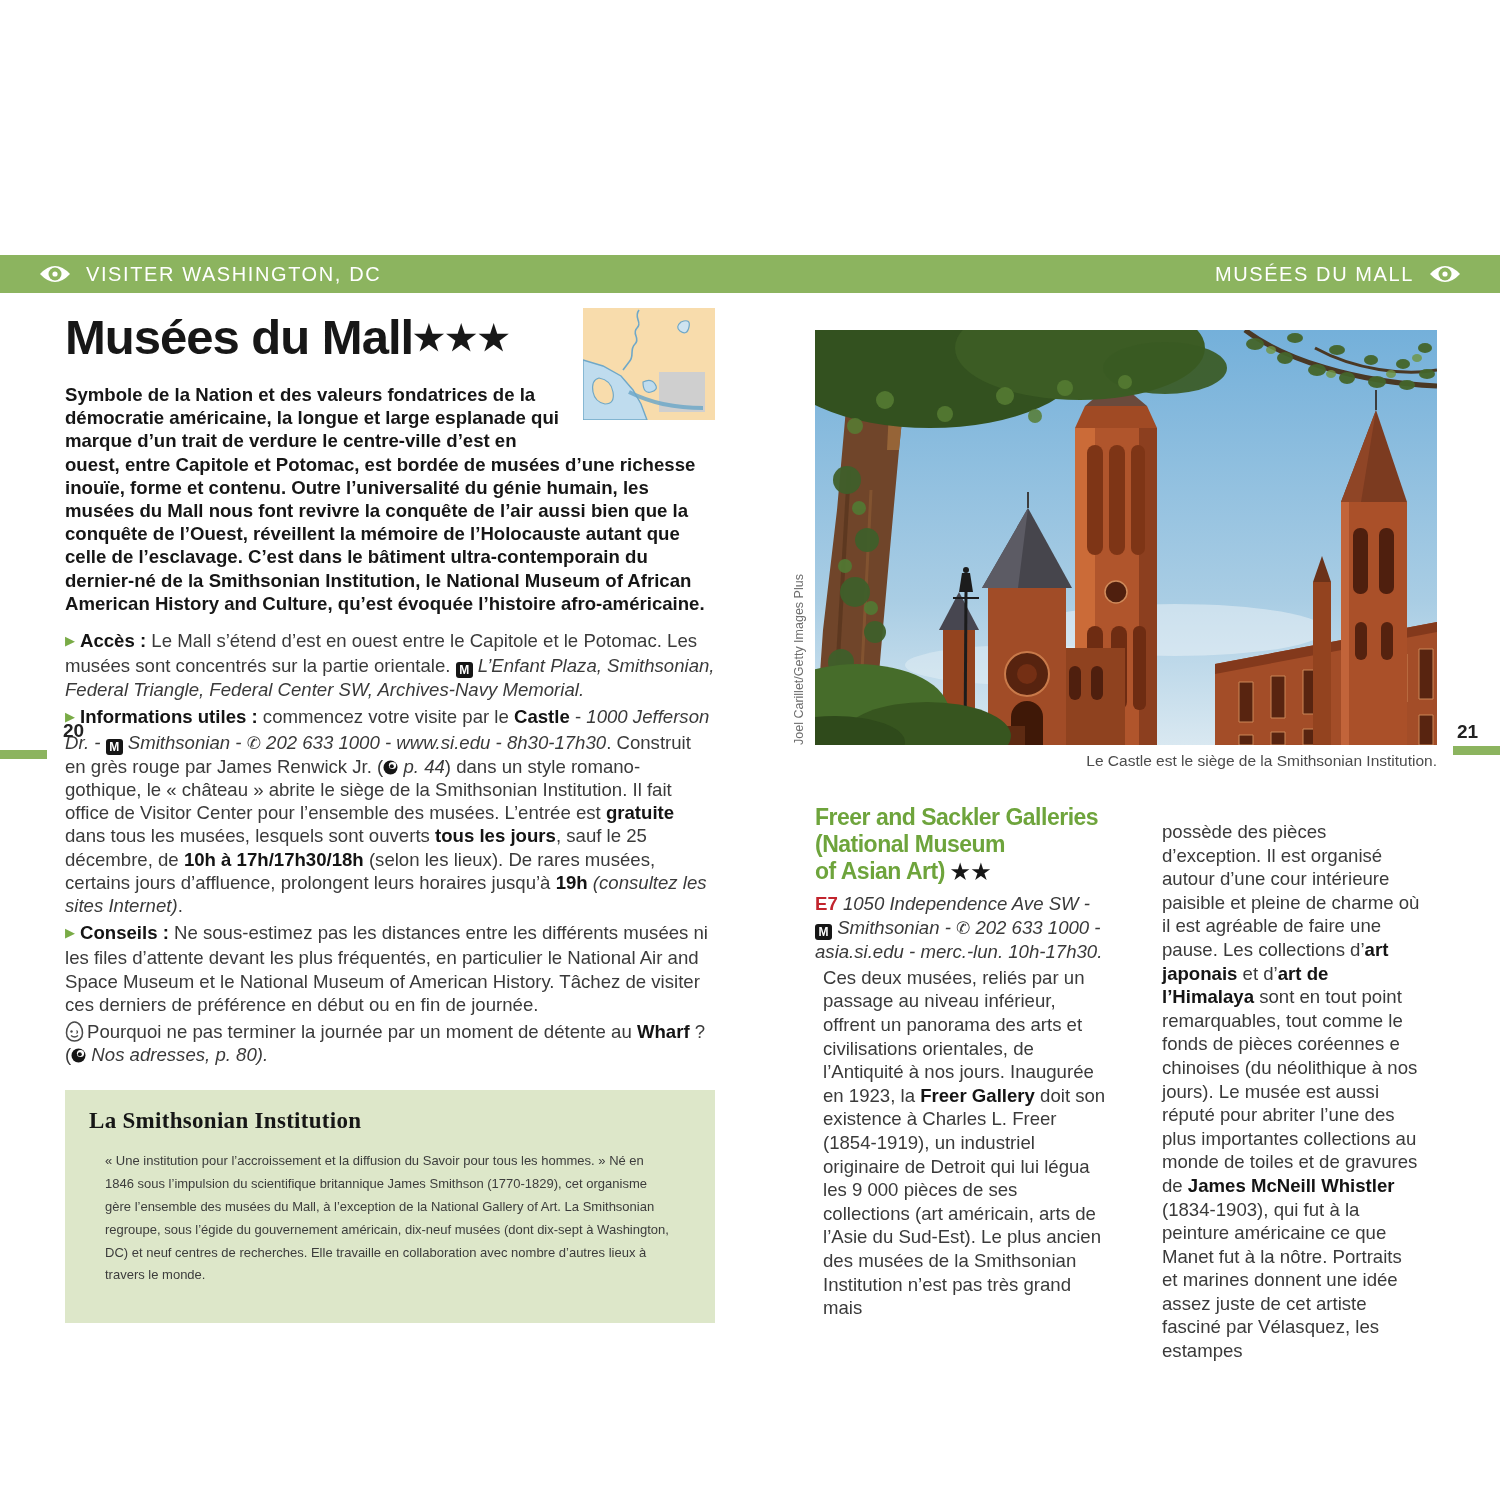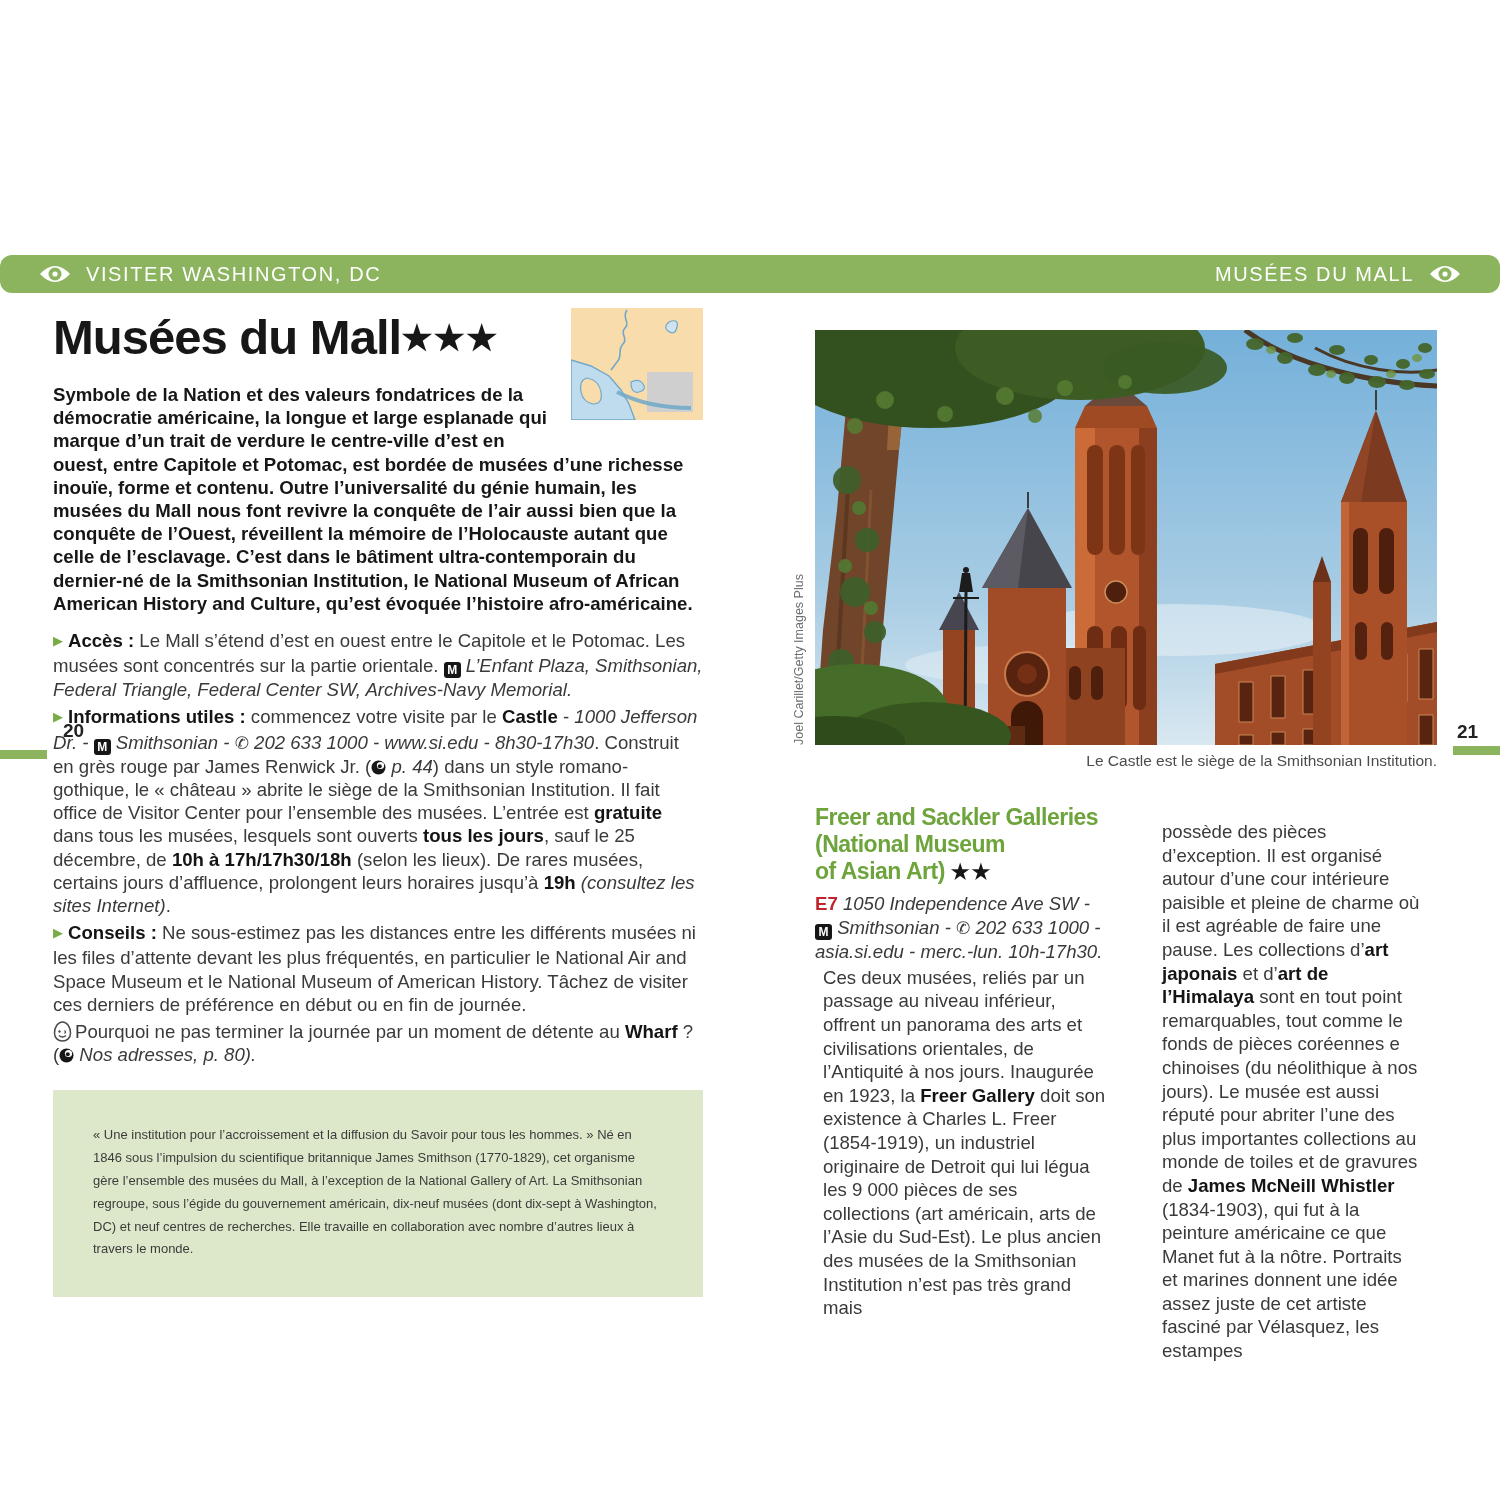--- a/index.html
+++ b/index.html
@@ -1,24 +1,24 @@
 <!DOCTYPE html>
 <html><head>
 <meta charset="utf-8">
 <style>
   html,body{margin:0;padding:0;background:#ffffff;}
   body{width:1500px;height:1500px;position:relative;overflow:hidden;
        font-family:"Liberation Sans",sans-serif;color:#3a3a3a;}
   
   .band{position:absolute;left:0;top:255px;width:1500px;height:38px;background:#8cb45f;
-        display:flex;align-items:center;justify-content:space-between;padding:0 38px;box-sizing:border-box;border-radius:12px;}
+        display:flex;align-items:center;justify-content:space-between;padding:0 38px;box-sizing:border-box;}
   .band-side{display:flex;align-items:center;gap:14px;}
   .band-title{color:#ffffff;font-size:20px;letter-spacing:1.6px;font-weight:400;}
   
-  .left-page{position:absolute;left:53px;top:306px;width:650px;}
+  .left-page{position:absolute;left:65px;top:306px;width:650px;}
   .locator{float:right;width:132px;height:112px;margin:2px 0 10px 16px;}
   .page-title{font-size:49px;font-weight:700;color:#171717;letter-spacing:-1px;line-height:62px;}
   .page-title .stars{font-size:35px;letter-spacing:1px;position:relative;top:-4px;}
   p.body{font-size:18.6px;line-height:23.2px;margin:0 0 4px 0;color:#3a3a3a;}
   p.intro{font-weight:700;color:#161616;margin:10px 0 14px 0;}
   .b{font-weight:700;color:#141414;}
   .i{font-style:italic;}
   .red{color:#c2242d;font-weight:700;}
   .planline{font-size:18.6px;line-height:23.2px;font-weight:700;color:#141414;margin:3px 0 3px 0;}
   .tri{color:#79ab46;font-size:13px;margin-right:5px;position:relative;top:-2px;}
@@ -109,20 +109,21 @@
       <path d="M11.5,9.5 q2,1.5 0,3" fill="none" stroke="#4a4a4a" stroke-width="1.3"></path>
       <path d="M6,14.5 q3.5,3 7,0" fill="none" stroke="#4a4a4a" stroke-width="1.4"></path>
     </svg><span></span><span>Pourquoi ne pas terminer la journée par un moment de détente au </span><span class="b">Wharf</span><span> ? (</span><svg class="refdot" width="15" height="15" viewBox="0 0 15 15">
         <circle cx="7.5" cy="7.5" r="7" fill="#161616"></circle>
         <circle cx="9.5" cy="5.5" r="3.6" fill="#ffffff"></circle>
         <circle cx="8.8" cy="6.2" r="2" fill="#161616"></circle>
       </svg><span class="i"> Nos adresses, p. 80).</span>
   </p>
 
   <div class="greenbox">
+    <h3>La Smithsonian Institution</h3>
     <p>« Une institution pour l’accroissement et la diffusion du Savoir pour tous les hommes. » Né en 1846 sous l’impulsion du scientifique britannique James Smithson (1770-1829), cet organisme gère l’ensemble des musées du Mall, à l’exception de la National Gallery of Art. La Smithsonian regroupe, sous l’égide du gouvernement américain, dix-neuf musées (dont dix-sept à Washington, DC) et neuf centres de recherches. Elle travaille en collaboration avec nombre d’autres lieux à travers le monde.</p>
   </div>
 </div>
 
 <div class="pn" style="left:63px;top:720px;">20</div>
 <div class="edgebar" style="left:0;top:750px;"></div>
 <div class="pn" style="left:1457px;top:721px;">21</div>
 <div class="edgebar" style="right:0;top:746px;"></div>
 
 <div class="credit">Joel Carillet/Getty Images Plus</div>

